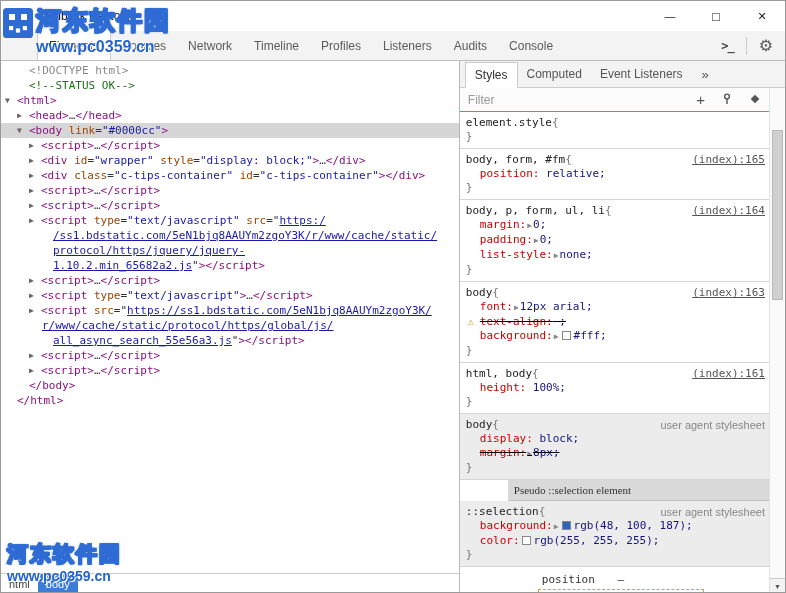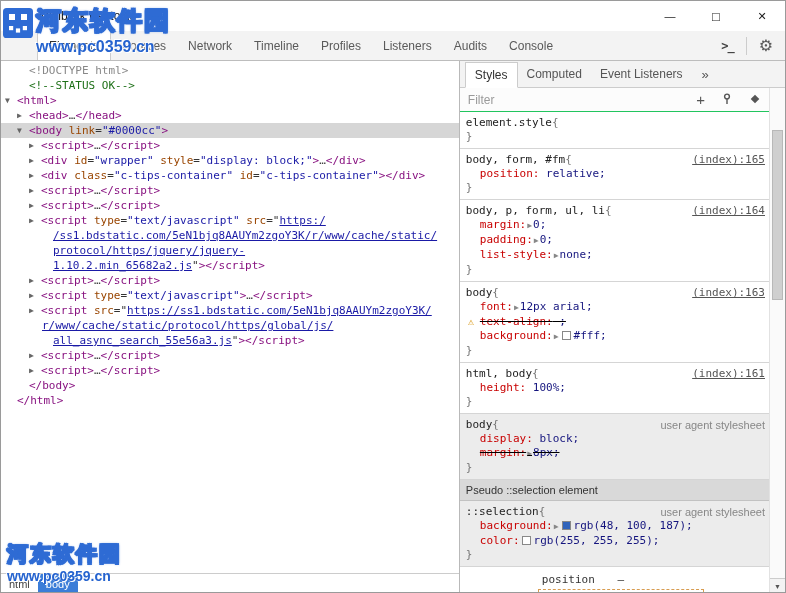--- a/index.html
+++ b/index.html
@@ -57,21 +57,21 @@
   .filter-row { height:24px; border-bottom:1px solid #22c55e; background:#fcfcfc; display:flex; align-items:center; padding:0 24px 0 8px; }
   .filter-input { border:none; outline:none; background:transparent; font-size:12px; color:#333; width:140px; }
   .filter-input::placeholder { color:#9a9a9a; }
   .filter-icons { margin-left:auto; display:flex; align-items:center; gap:16px; }
   .plus { font-size:15px; color:#555; line-height:1; }
 
   
   .rules { margin-right:16px; font-family:"DejaVu Sans Mono",monospace; font-size:11px; line-height:14px; }
   .rule { border-bottom:1px solid #d5d5d5; padding:4px 4px 4px 6px; position:relative; background:#fff; }
   .rule.gray { background:#ececec; }
-  .rule-header { background:#d9d9d9; border-bottom:1px solid #c2c2c2; padding:3px 6px; font-family:Liberation Sans, sans-serif; font-size:11px; color:#333; }
+  .rule-header { background:#d9d9d9; border-bottom:1px solid #c2c2c2; padding:3px 6px; font-family:Liberation Serif, serif; font-size:11px; color:#333;margin-left:48px; }
   .sel-line { display:flex; }
   .sel { color:#222; }
   .brace, .close-brace { color:#777; }
   .rule-link { margin-left:auto; color:#555; text-decoration:underline; padding-left:8px; white-space:nowrap; }
   .rule-link.ua { text-decoration:none; color:#878787; font-family:"Liberation Sans",sans-serif; }
   .prop { padding-left:14px; position:relative; }
   .pname { color:#c80000; }
   .pval { color:#14147e; }
   .parrow { color:#888; font-size:8px; margin:0 1px; }
   .swatch { display:inline-block; width:9px; height:9px; border:1px solid #888; margin:0 3px -1px 2px; }

